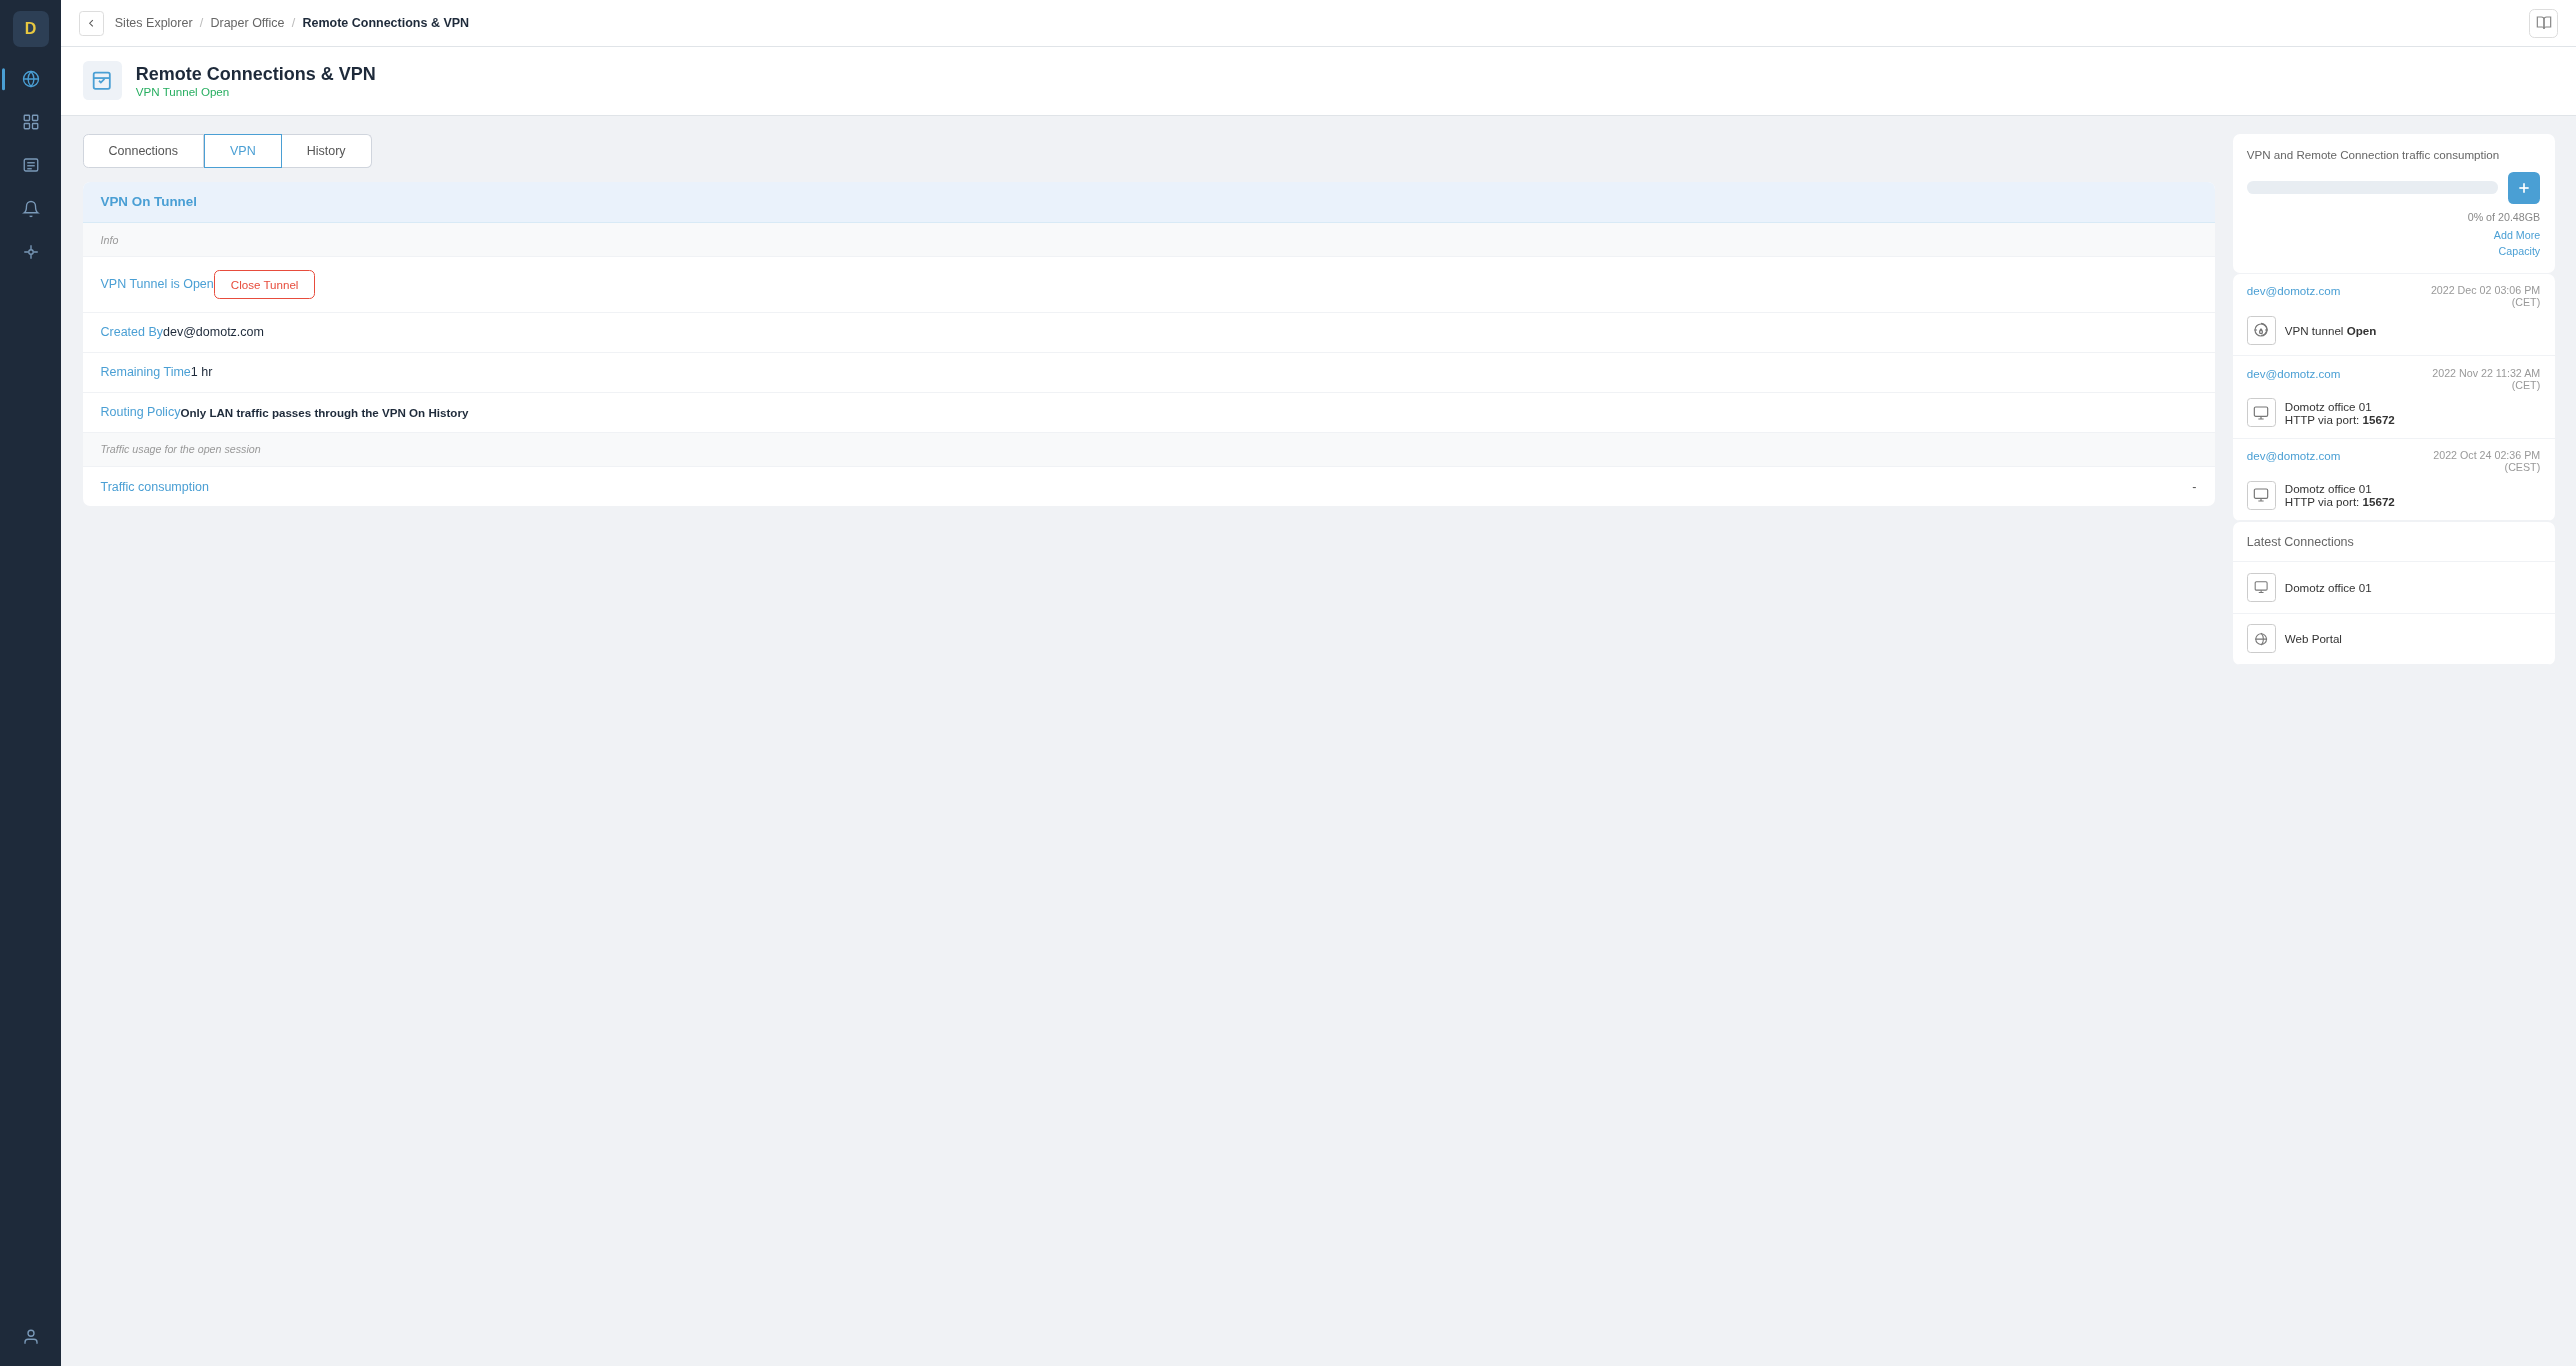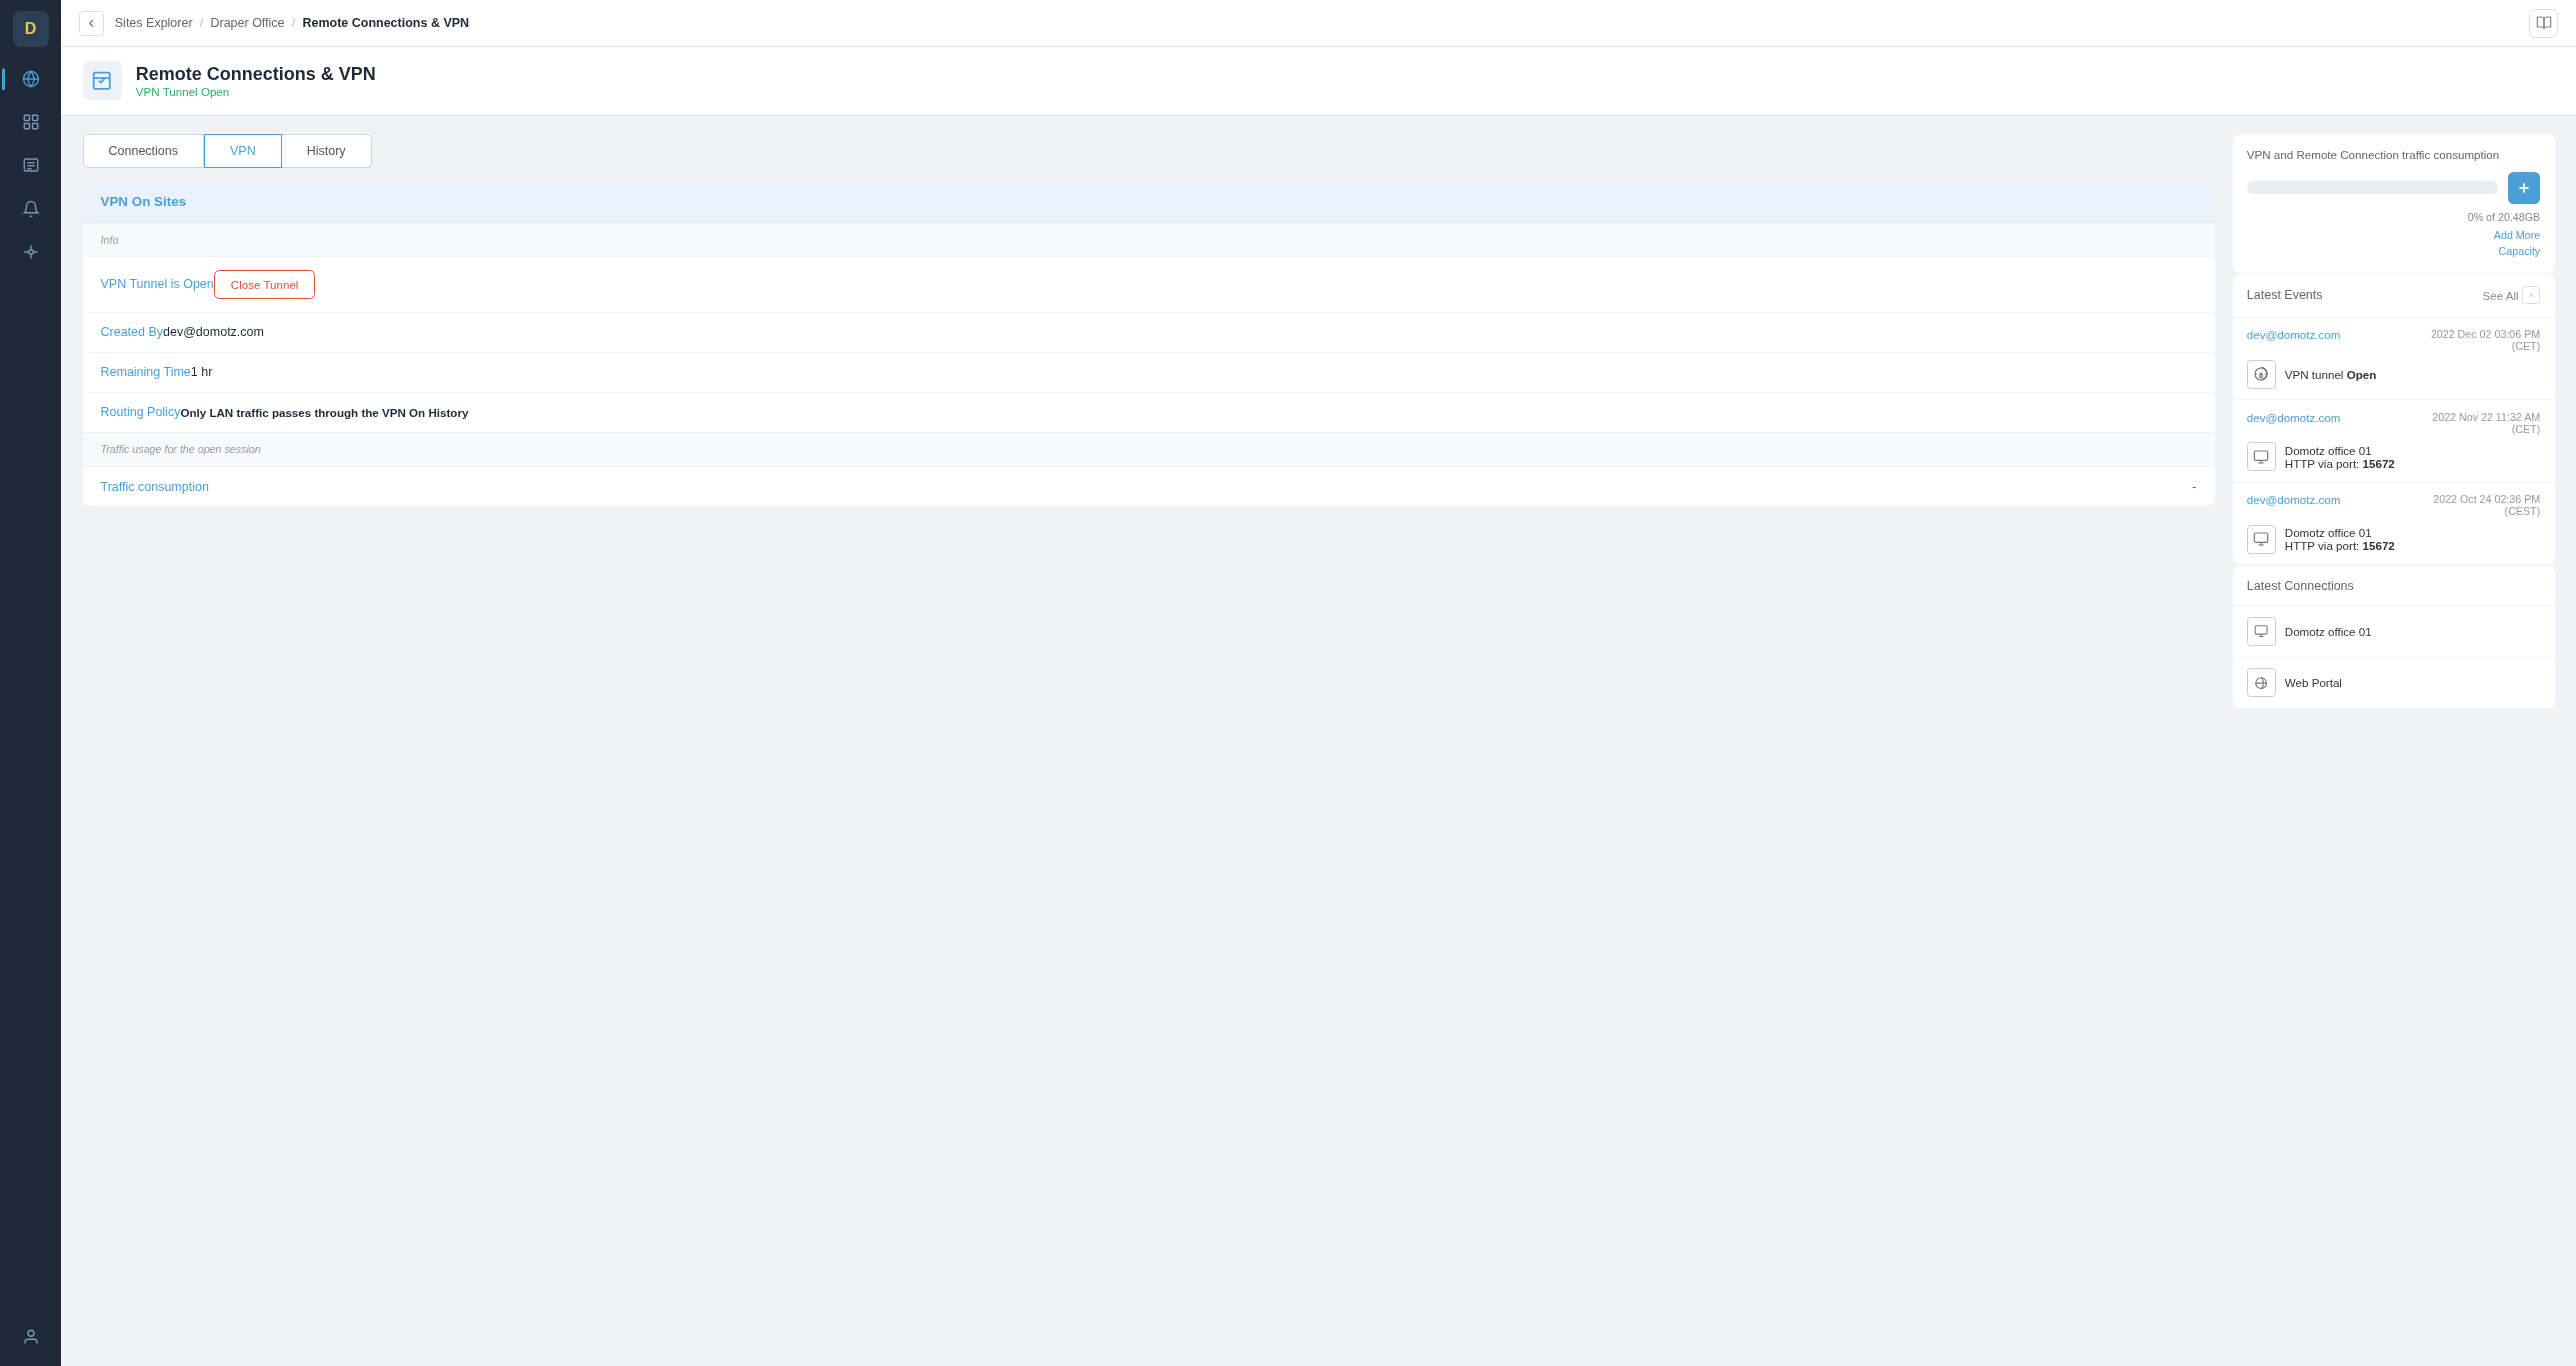--- a/index.html
+++ b/index.html
@@ -507,21 +507,21 @@
 
     <div class="left-panel">
 
       <div class="tabs-bar">
         <button class="tab-btn">Connections</button>
         <button class="tab-btn active">VPN</button>
         <button class="tab-btn">History</button>
       </div>
 
       <div class="vpn-section">
-        <div class="vpn-section-header">VPN On Sites</div>
+        <div class="vpn-section-header">VPN On Tunnel</div>
 
         <div class="info-label">Info</div>
 
         <div class="info-row">
           <span class="info-row-label">VPN Tunnel is Open</span>
           <button class="close-tunnel-btn">Close Tunnel</button>
         </div>
 
         <div class="info-row">
           <span class="info-row-label">Created By</span>
@@ -564,27 +564,20 @@
         </div>
         <div class="traffic-info-row">
           <span class="traffic-percent">0% of 20.48GB</span>
         </div>
         <div style="text-align:right; margin-top:3.6px">
           <span class="add-capacity-text">Add More<br>Capacity</span>
         </div>
       </div>
 
       <div class="events-card">
-        <div class="events-header">
-          <span class="events-title">Latest Events</span>
-          <div class="see-all-btn">
-            <span>See All</span>
-            <div class="chevron">›</div>
-          </div>
-        </div>
 
         <div class="event-item">
           <div class="event-meta">
             <span class="event-user">dev@domotz.com</span>
             <span class="event-time">2022 Dec 02 03:06 PM<br>(CET)</span>
           </div>
           <div class="event-content">
             <div class="event-icon">
               <svg width="16" height="16" viewBox="0 0 24 24" fill="none" stroke="currentColor" stroke-width="1.8">
                 <circle cx="12" cy="12" r="9"></circle>

